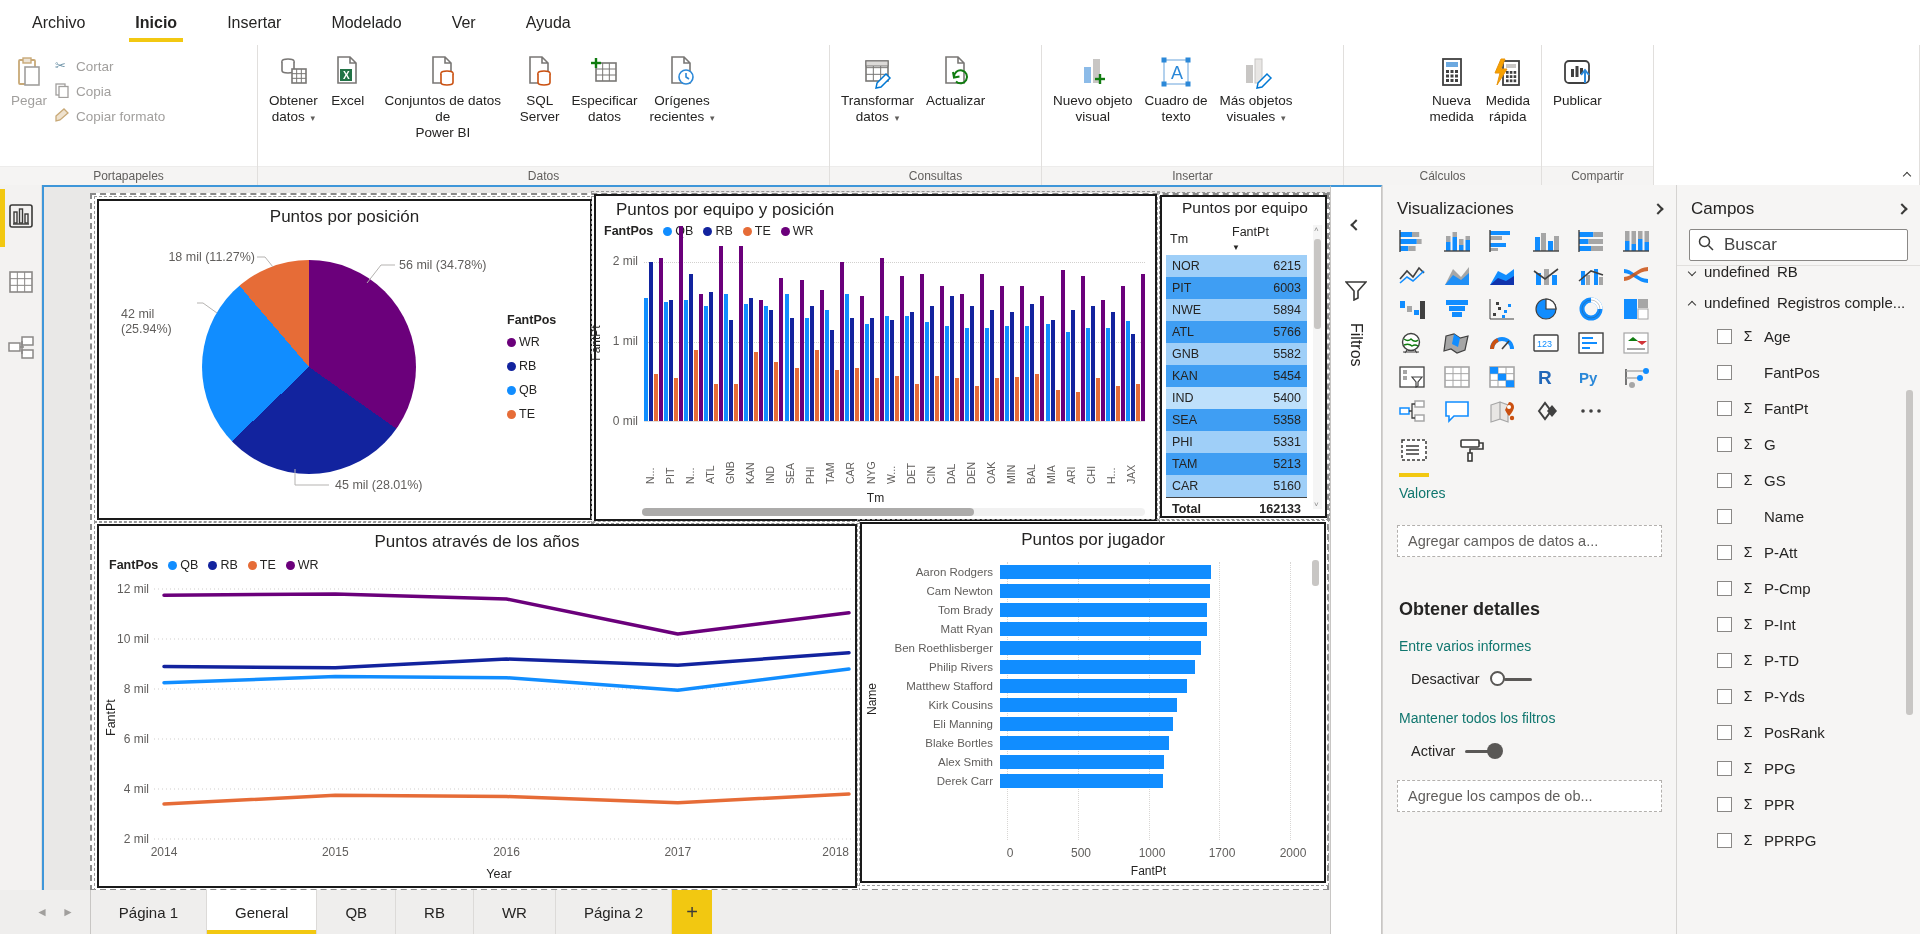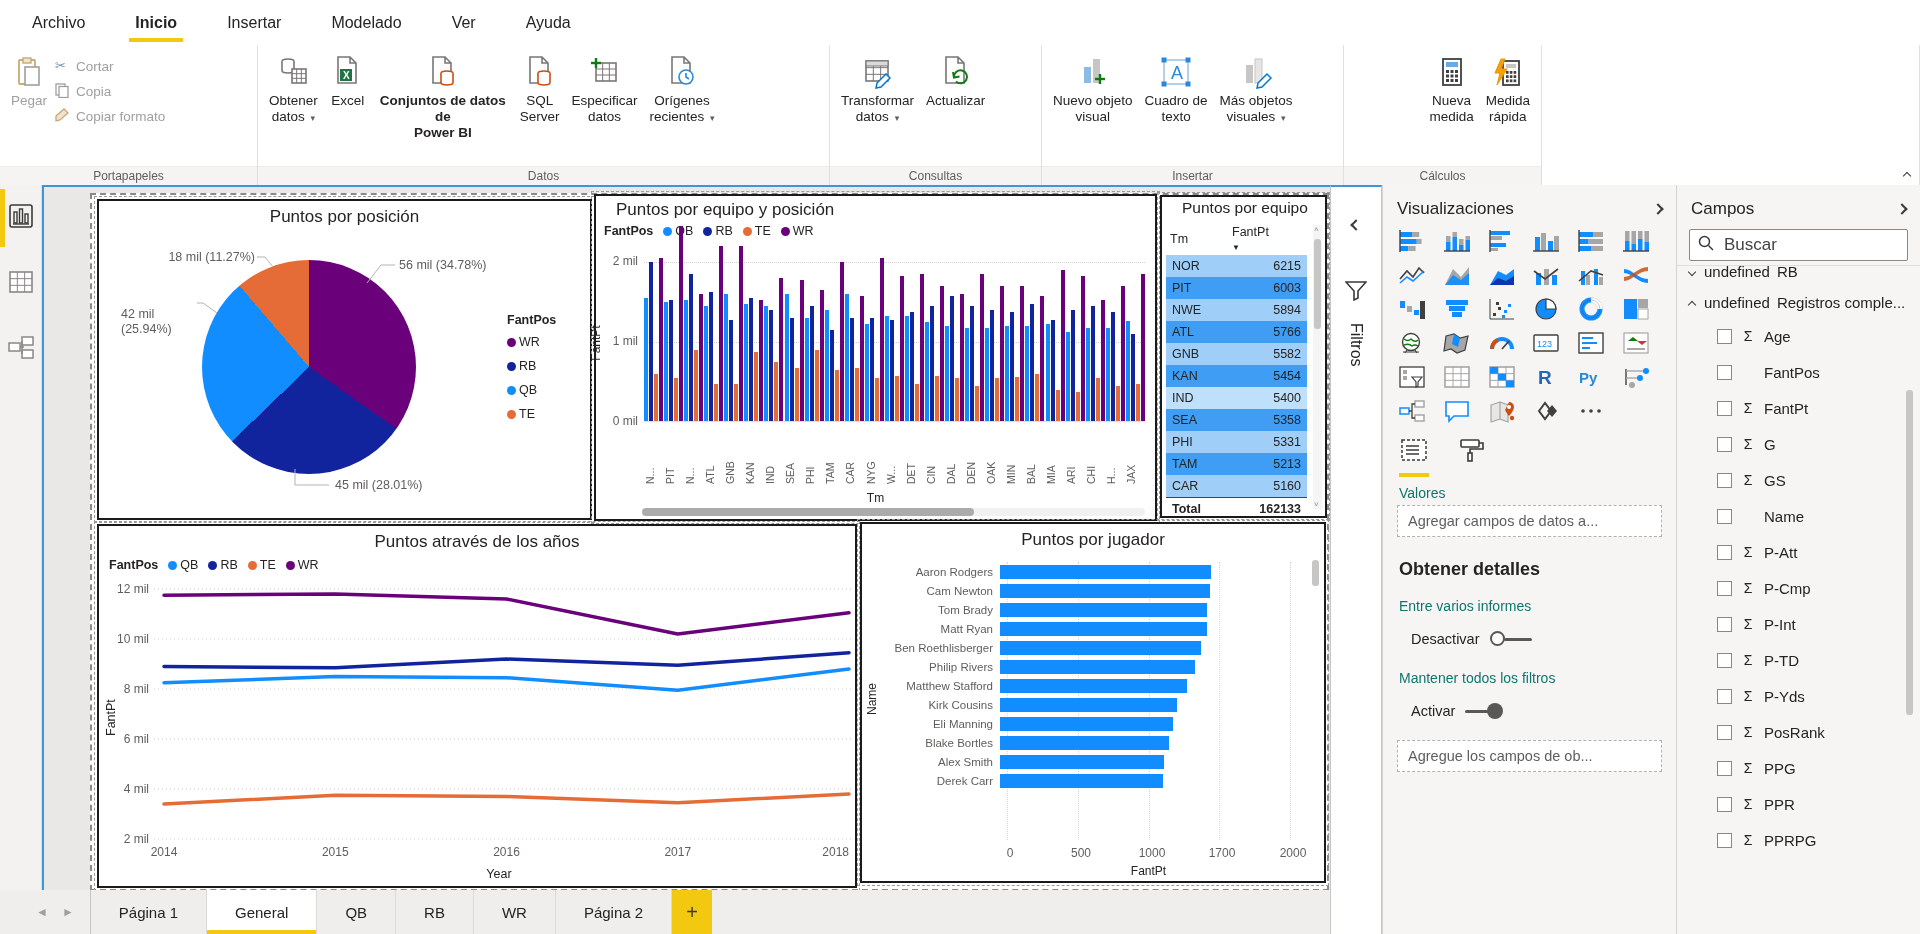--- a/index.html
+++ b/index.html
@@ -83,21 +83,21 @@
   .chev{display:inline-block;width:8px;height:8px;border-top:2px solid #3a3a38;border-right:2px solid #3a3a38}
   .chev.r{transform:rotate(45deg)}.chev.l{transform:rotate(-135deg)}.chev.u{transform:rotate(-45deg)}.chev.d{transform:rotate(135deg)}
   .chev.small{width:6px;height:6px;border-width:1.5px}
 
   .vizgrid{display:grid;grid-template-columns:repeat(6,1fr);row-gap:6px;padding:2px 12px;width:100%}
   .vizicon{width:34px;height:28px;display:flex;align-items:center;justify-content:center;cursor:pointer}
   .viz-tabs{display:flex;gap:26px;padding:10px 16px 0 16px}
   .viz-tab{padding-bottom:6px;cursor:pointer}
   .viz-tab.active{border-bottom:4px solid #F2C811}
   .panel-label{font-size:14px;color:#0f766e;padding:8px 16px 4px 16px}
-  .well{margin:0 14px;border:1px dashed #B3B0AD;background:#fff;height:32px;display:flex;align-items:center;padding:0 10px;font-size:14.5px;color:#605E5C;white-space:nowrap;overflow:hidden}
+  .well{margin:20px 14px;border:1px dashed #B3B0AD;background:#fff;height:32px;display:flex;align-items:center;padding:0 10px;font-size:14.5px;color:#605E5C;white-space:nowrap;overflow:hidden}
   .section-title{font-size:18px;font-weight:bold;color:#252423;padding:22px 16px 4px 16px}
   .toggle-row{display:flex;align-items:center;gap:10px;padding:12px 16px 4px 28px;font-size:14.5px;color:#252423}
   .tog{position:relative;width:44px;height:18px}
   .tog .line{position:absolute;top:8px;height:3px;background:#5A5856;border-radius:2px}
   .tog .knob-off{position:absolute;left:0;top:1px;width:15px;height:15px;border:2.5px solid #5A5856;border-radius:50%;background:#fff}
   .tog .knob-on{position:absolute;right:6px;top:1px;width:16px;height:16px;background:#5A5856;border-radius:50%}
 
   .search{margin:4px 12px;background:#fff;border:1px solid #8A8886;border-radius:2px;height:32px;display:flex;align-items:center;padding:0 8px;gap:8px}
   .search input{border:none;outline:none;font-size:17px;color:#252423;width:170px}
   .search input::placeholder{color:#444}
@@ -182,21 +182,21 @@
         <div class="rbtn">
           <span class="ric">
             <svg width="34" height="34" viewBox="0 0 34 34">
               <path d="M7 2 h12 l6 6 v20 h-18 z M19 2 v6 h6" fill="#fff" stroke="#797775" stroke-width="1.6"></path>
               <rect x="9" y="14" width="12" height="12" fill="#217346"></rect>
               <text x="12" y="24" font-size="10" fill="#fff" font-weight="bold">X</text>
             </svg>
           </span>
           <span class="rlabel">Excel</span>
         </div>
-        <div class="rbtn" style="width: 140px; font-weight: bold;">
+        <div class="rbtn" style="width: 140px;">
           <span class="ric">
             <svg width="34" height="34" viewBox="0 0 34 34">
               <path d="M7 2 h12 l6 6 v20 h-18 z M19 2 v6 h6" fill="#fff" stroke="#797775" stroke-width="1.6"></path>
               <ellipse cx="21" cy="18.5" rx="6" ry="2.5" fill="#fff" stroke="#CA5010" stroke-width="1.6"></ellipse>
               <path d="M15 18.5 v9 a6 2.5 0 0 0 12 0 v-9" fill="#fff" stroke="#CA5010" stroke-width="1.6"></path>
             </svg>
           </span>
           <span class="rlabel">Conjuntos de datos de
 Power BI</span>
         </div>
@@ -345,20 +345,35 @@
                 <rect x="18.8" y="24.4" width="2.6" height="2.8"></rect>
                 <rect x="22.6" y="24.4" width="2.6" height="2.8"></rect>
               </g>
               <path d="M10 4 L4 18 h5 L6 30 L16 14 h-6 l4 -10 z" fill="#F7A100" stroke="#E8940C"></path>
             </svg>
           </span>
           <span class="rlabel">Medida
 rápida</span>
         </div>
         <div class="rfooter">Cálculos</div>
+      </div>
+      <div class="rgroup" style="width: 112px;">
+        <div class="rbtn">
+          <span class="ric">
+            <svg width="34" height="34" viewBox="0 0 34 34">
+              <rect x="5" y="6" width="24" height="22" rx="4" fill="none" stroke="#404040" stroke-width="1.8"></rect>
+              <rect x="11" y="14" width="3" height="8" fill="#404040"></rect>
+              <rect x="15.5" y="11" width="3" height="11" fill="#404040"></rect>
+              <rect x="20" y="13" width="3" height="6" fill="#404040"></rect>
+              <path d="M25 28 v-12 M21 20 l4 -5 l4 5" fill="none" stroke="#2B88D8" stroke-width="2"></path>
+            </svg>
+          </span>
+          <span class="rlabel">Publicar</span>
+        </div>
+        <div class="rfooter">Compartir</div>
       </div>
       <div class="rgroup" style="flex: 1 1 0%;"></div>
       <span class="ribbon-collapse"><span class="chev u small"></span></span>
   </div>
   <div class="viewbar" id="viewbar">
       <div class="viewbtn active">
         <span><svg width="26" height="26" viewBox="0 0 26 26">
             <rect x="2" y="2" width="22" height="22" rx="2" fill="none" stroke="#3a3a38" stroke-width="1.6"></rect>
             <rect x="6" y="9" width="3" height="11" fill="none" stroke="#3a3a38" stroke-width="1.4"></rect>
             <rect x="11.5" y="6" width="3" height="14" fill="none" stroke="#3a3a38" stroke-width="1.4"></rect>

